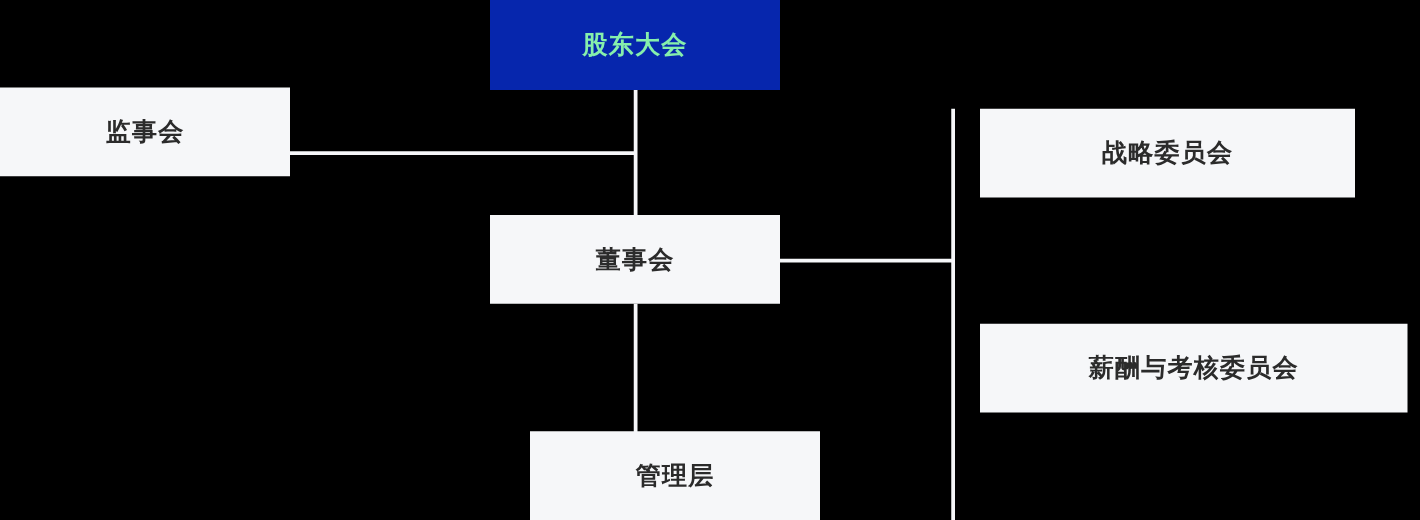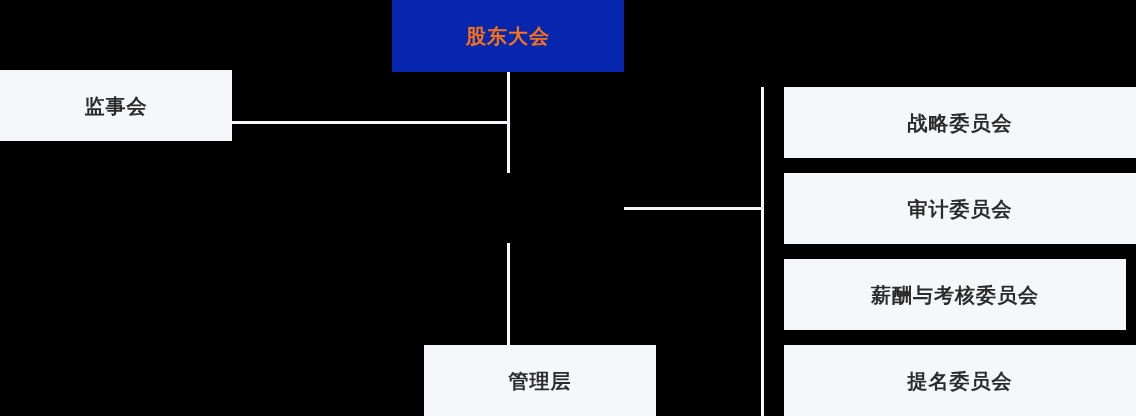--- a/index.html
+++ b/index.html
@@ -29,34 +29,34 @@
     line-height: 1;
     white-space: nowrap;
     z-index: 2;
   }
   .node.light {
     background: #f6f7f9;
     color: #2b2b2b;
   }
   .node.primary {
     background: #0626ad;
-    color: #f97316;
+    color: #86efac;
   }
   .connector {
     position: absolute;
     background: #f6f7f9;
     z-index: 1;
   }
 
   
   .n-shareholders { left: 392px; top: 0px;   width: 232px; height: 72px; }
   .n-supervisors  { left: 0px;   top: 70px;  width: 232px; height: 71px; }
   .n-directors    { left: 392px; top: 172px; width: 232px; height: 71px; }
   .n-management   { left: 392px; top: 345px; width: 232px; height: 71px; margin-left: 32px; }
-  .n-strategy     { left: 784px; top: 87px;  width: 352px; height: 71px; }
+  .n-strategy     { left: 784px; top: 87px;  width: 300px; height: 71px; }
   .n-audit        { left: 784px; top: 173px; width: 352px; height: 71px; }
   .n-remuneration { left: 784px; top: 259px; width: 342px; height: 71px; }
   .n-nomination   { left: 784px; top: 345px; width: 352px; height: 71px; }
 
   
   .c-sh-to-dir    { left: 507px; top: 72px;  width: 3px;   height: 101px; }
   .c-sup-to-trunk { left: 232px; top: 121px; width: 276px; height: 3px; }
   .c-dir-to-mgmt  { left: 507px; top: 243px; width: 3px;   height: 103px; }
   .c-dir-to-right { left: 624px; top: 207px; width: 140px; height: 3px; }
   .c-right-trunk  { left: 761px; top: 87px;  width: 3px;   height: 329px; }
@@ -69,24 +69,23 @@
   <div class="connector c-sh-to-dir"></div>
   <div class="connector c-sup-to-trunk"></div>
   <div class="connector c-dir-to-mgmt"></div>
   <div class="connector c-dir-to-right"></div>
   <div class="connector c-right-trunk"></div>
 
   <div class="node primary n-shareholders">股东大会</div>
 
   <div class="node light n-supervisors">监事会</div>
 
+  <div class="node light n-directors">董事会</div>
 
   <div class="node light n-management">管理层</div>
 
   <div class="node light n-strategy">战略委员会</div>
 
-  <div class="node light n-audit">审计委员会</div>
 
   <div class="node light n-remuneration">薪酬与考核委员会</div>
 
-  <div class="node light n-nomination">提名委员会</div>
 
 </div>
 
 </body></html>

